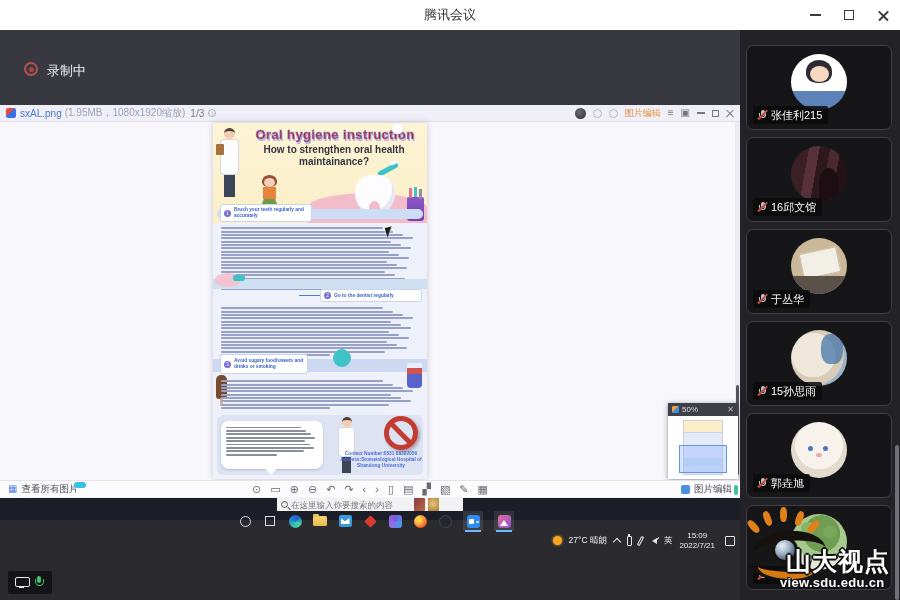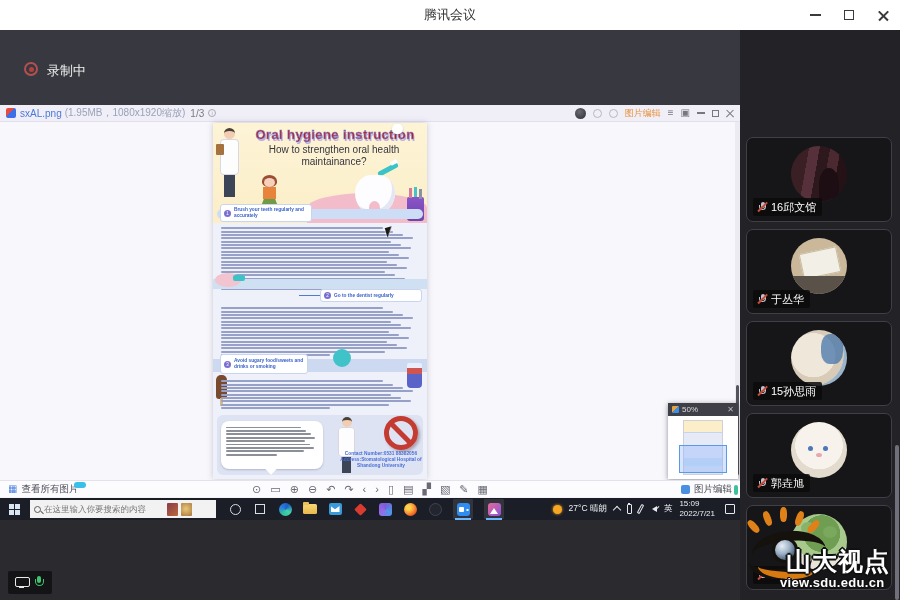--- a/index.html
+++ b/index.html
@@ -49,21 +49,21 @@
   
   .vcanvas{position:absolute;left:0;top:17px;width:740px;height:358px;background:#f8f7fb;}
   .vscroll-track{position:absolute;right:0;top:17px;width:5px;height:358px;background:#ebebf1;}
   .vscroll-thumb{position:absolute;right:1px;top:280px;width:3px;height:90px;background:#53535c;border-radius:2px;}
 
   
   .poster{position:absolute;left:213px;top:18px;width:214px;height:356px;background:#eef0fa;box-shadow:0 0 6px rgba(60,60,90,.25);overflow:hidden;}
   .p-top{position:absolute;left:0;top:0;width:214px;height:100px;background:linear-gradient(#fdf4d6,#fbeec8);}
   .p-title{position:absolute;left:32px;top:4px;width:180px;text-align:center;font-size:13px;font-weight:800;color:#b91c1c;letter-spacing:.4px;
            -webkit-text-stroke:.6px #8186d8;text-shadow:1px 1.5px 0 #b9aee0;}
-  .p-sub{position:absolute;left:30px;top:21px;width:182px;text-align:center;font-size:10px;line-height:1.2;font-weight:400;color:#35353f;}
+  .p-sub{position:absolute;left:30px;top:21px;width:182px;text-align:center;font-size:10px;line-height:1.2;font-weight:700;color:#35353f;}
   .hill{position:absolute;right:0;top:70px;width:120px;height:30px;background:#f3bcca;border-radius:100% 100% 0 0;}
   .doc1{position:absolute;left:3px;top:5px;width:28px;height:90px;}
   .doc-head{position:absolute;left:8px;top:0;width:11px;height:11px;background:#f3cdb2;border-radius:50%;border-top:3px solid #4a4038;}
   .doc-coat{position:absolute;left:4px;top:11px;width:19px;height:36px;background:#fdfdfd;border-radius:4px;box-shadow:inset 0 0 0 1px #d8d8e2;}
   .doc-pants{position:absolute;left:8px;top:47px;width:11px;height:22px;background:#3c4558;}
   .doc-board{position:absolute;left:0;top:16px;width:8px;height:11px;background:#a5713d;border-radius:1px;}
   .girl{position:absolute;left:44px;top:52px;width:26px;height:44px;}
   .girl-hair{position:absolute;left:5px;top:0;width:15px;height:12px;background:#9a4f34;border-radius:50% 50% 40% 40%;}
   .girl-face{position:absolute;left:7px;top:3px;width:11px;height:9px;background:#f6d0b8;border-radius:50%;}
   .girl-top{position:absolute;left:6px;top:12px;width:13px;height:12px;background:#e8833c;}
@@ -128,21 +128,21 @@
   .vt-left{display:flex;align-items:center;gap:4px;font-size:9.5px;color:#4a4a55;}
   .vt-grid{color:#4a7fe0;font-size:10px;line-height:10px;}
   .vt-center{position:absolute;left:170px;right:170px;display:flex;justify-content:center;align-items:center;gap:9px;}
   .ticon{color:#6a6a75;font-size:11px;line-height:11px;cursor:default;}
   .vt-badge{width:12px;height:6px;background:#3ac0e8;border-radius:3px;margin-left:-4px;margin-top:-8px;}
   .vt-right{margin-left:auto;display:flex;align-items:center;gap:4px;font-size:9.5px;color:#4a4a55;}
   .vt-edit-ico{width:9px;height:9px;border-radius:2px;background:#4a8fe0;}
   .vt-cap{position:absolute;right:2px;top:4px;width:4px;height:10px;background:#3fbf9f;border-radius:2px;}
 
   
-  .taskbar{position:absolute;left:0;top:393px;width:740px;height:22px;background:#1b1e27;display:flex;align-items:center;}
+  .taskbar{position:absolute;left:0;top:393px;width:740px;height:22px;background:#1b1e27;display:flex;align-items:center;flex-direction:column;}
   .start{width:11px;height:11px;margin:0 10px 0 9px;position:relative;}
   .start::before{content:'';position:absolute;width:5px;height:5px;background:#d8e6f4;box-shadow:6px 0 #d8e6f4,0 6px #d8e6f4,6px 6px #d8e6f4;}
   .sbox{width:186px;height:18px;background:#f2f2f2;display:flex;align-items:center;padding:0 4px;gap:3px;position:relative;}
   .mag{width:7px;height:7px;border:1.3px solid #5a5a5a;border-radius:50%;position:relative;flex:none;}
   .mag::after{content:'';position:absolute;left:5px;top:5.5px;width:4px;height:1.3px;background:#5a5a5a;transform:rotate(45deg);}
   .sbox input{border:none;outline:none;background:transparent;font-size:8.5px;color:#444;width:120px;font-family:inherit;}
   .sthumb{width:11px;height:13px;border-radius:1px;flex:none;}
   .sthumb.t1{background:linear-gradient(135deg,#8a3a4a,#b86a3a);}
   .sthumb.t2{background:radial-gradient(circle at 45% 45%,#e8c87a,#a8763a);}
   .ticons{display:flex;align-items:center;gap:11px;margin-left:12px;}
@@ -166,21 +166,21 @@
   .pview::after{content:'';position:absolute;left:2px;bottom:2px;border-left:4.5px solid transparent;border-right:4.5px solid transparent;border-bottom:6px solid #fff;}
   .tray{margin-left:auto;display:flex;align-items:center;gap:7px;padding-right:5px;color:#eceef2;}
   .sun{width:9px;height:9px;border-radius:50%;background:#f5a623;box-shadow:0 0 3px #f5a623;}
   .traytxt{font-size:8.5px;white-space:nowrap;}
   .chev{width:6px;height:6px;border-left:1.4px solid #e8e8ee;border-top:1.4px solid #e8e8ee;transform:rotate(45deg);margin-top:2px;}
   .batt{width:5px;height:10px;border:1.2px solid #e8e8ee;border-radius:1px;position:relative;}
   .batt::after{content:'';position:absolute;left:0.5px;top:-2.5px;width:2px;height:1.5px;background:#e8e8ee;}
   .pen{width:3px;height:10px;border:1.1px solid #e8e8ee;transform:rotate(28deg);border-radius:1px;}
   .spk{width:0;height:0;border:3.5px solid transparent;border-right:5px solid #e8e8ee;position:relative;}
   .spk::after{content:'';position:absolute;left:2px;top:-1.5px;width:6px;height:1.3px;background:#e8e8ee;transform:rotate(-45deg);}
-  .clock{font-size:8px;line-height:1.2;text-align:left;white-space:nowrap;}
+  .clock{font-size:8px;line-height:1.2;text-align:center;white-space:nowrap;}
   .ac{width:10px;height:10px;border:1.2px solid #e8e8ee;border-radius:1px;margin-left:3px;}
 
   
   .sharechip{position:absolute;left:8px;top:541px;height:23px;background:#141416;border-radius:2px;display:flex;align-items:center;gap:5px;padding:0 9px 0 7px;}
   .scr{position:relative;width:14px;height:13px;flex:none;}
   .scr::before{content:'';position:absolute;left:0;top:1px;width:13px;height:8px;border:1.4px solid #e8e8ee;border-radius:2px;}
   .scr::after{content:'';position:absolute;left:4px;top:10.5px;width:5px;height:1.6px;background:#e8e8ee;}
   .micon{position:relative;width:9px;height:14px;flex:none;}
   .micon::before{content:'';position:absolute;left:2.5px;top:0;width:4px;height:7px;background:#3fc46f;border-radius:2px;}
   .micon::after{content:'';position:absolute;left:0.5px;top:3.5px;width:7px;height:5.5px;border:1.2px solid #3fc46f;border-top:none;border-radius:0 0 6px 6px;}
@@ -507,20 +507,29 @@
       </div>
     </div>
 
     <div class="sharechip">
       <span class="scr"></span>
       <span class="micon"></span>
     </div>
   </div>
 
   <aside class="plist">
+    <div class="ptile" style="top:15px">
+      <span class="pav av1"></span>
+      <span class="pchip">
+          <span class="micoff">
+            <i></i>
+          </span>
+          <span class="nm">张佳利215</span>
+        </span>
+    </div>
     <div class="ptile" style="top:107px">
       <span class="pav av2"></span>
       <span class="pchip">
           <span class="micoff">
             <i></i>
           </span>
           <span class="nm">16邱文馆</span>
         </span>
     </div>
     <div class="ptile" style="top:199px">

